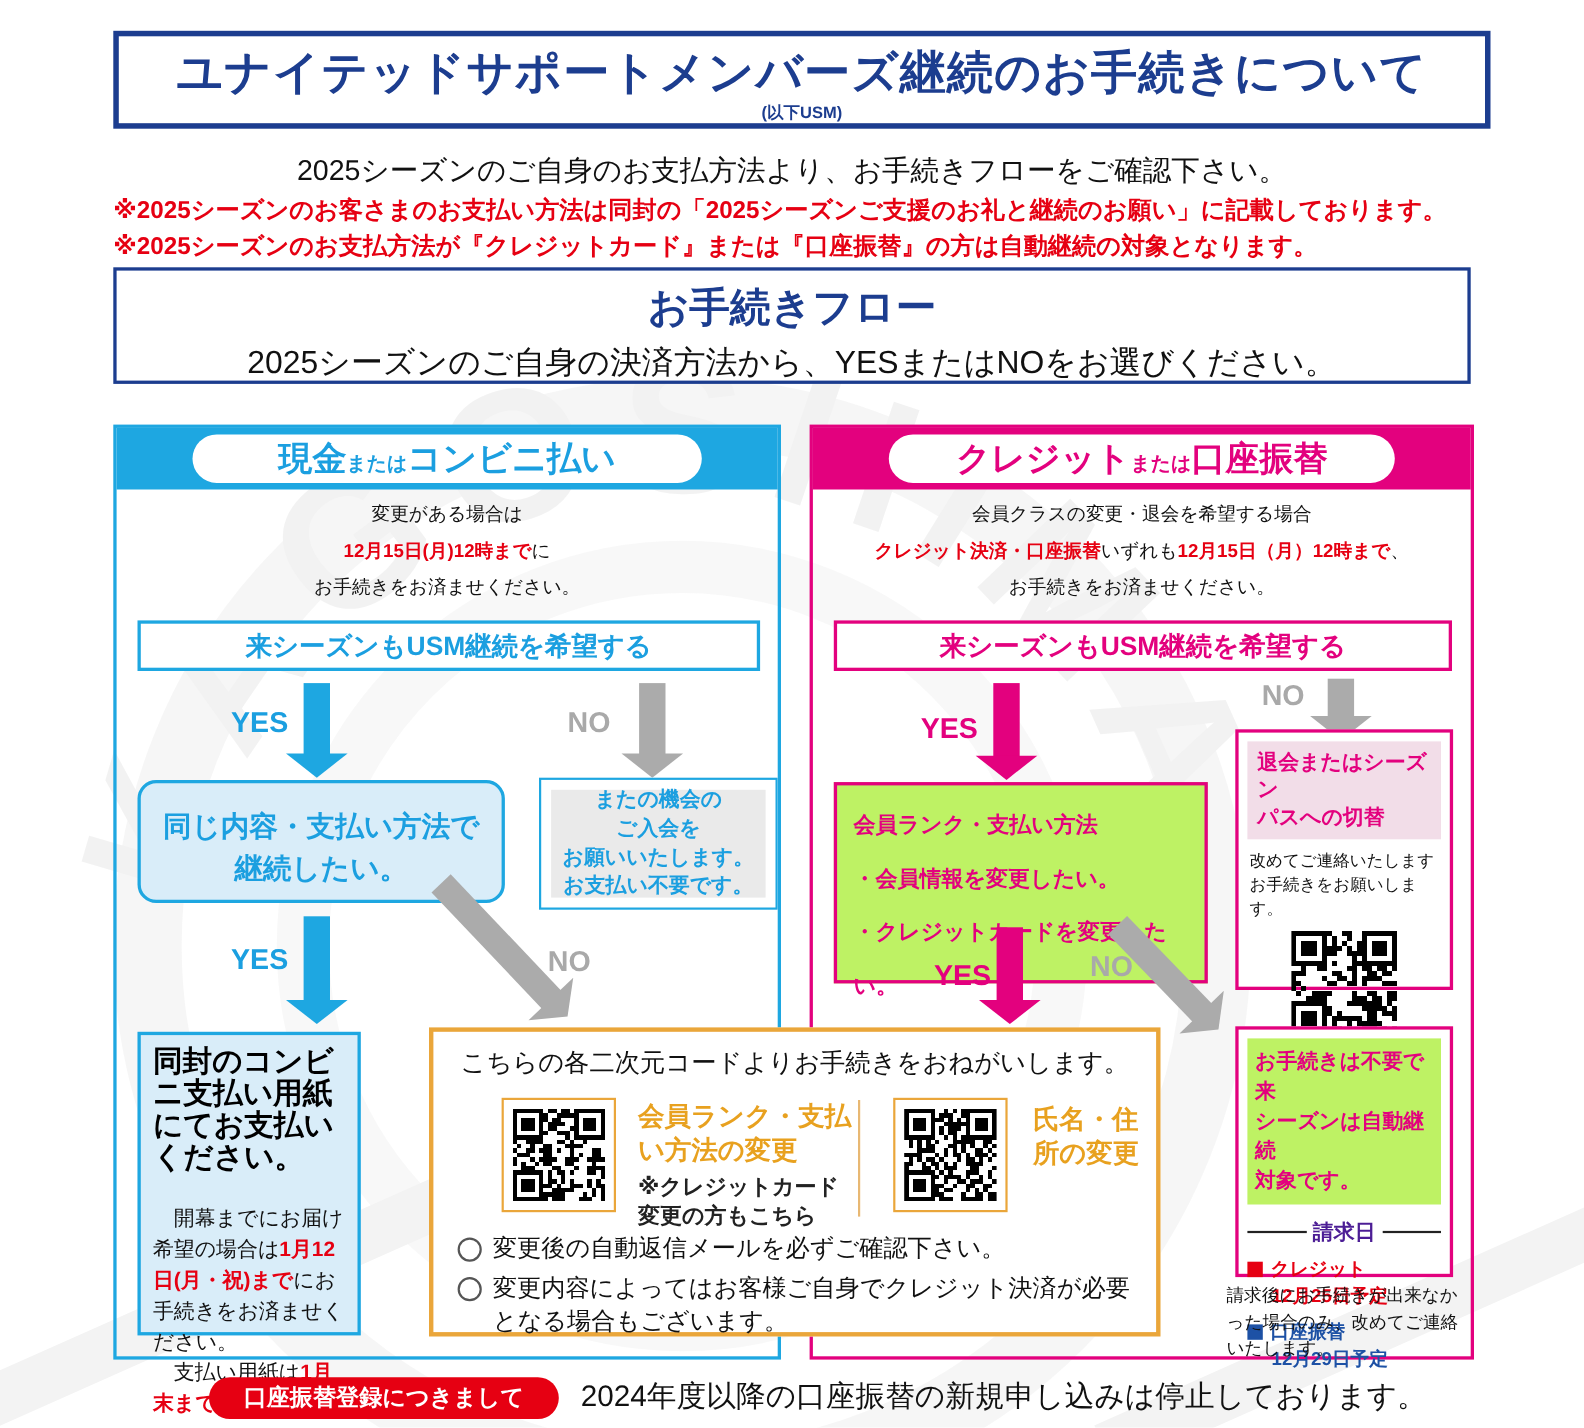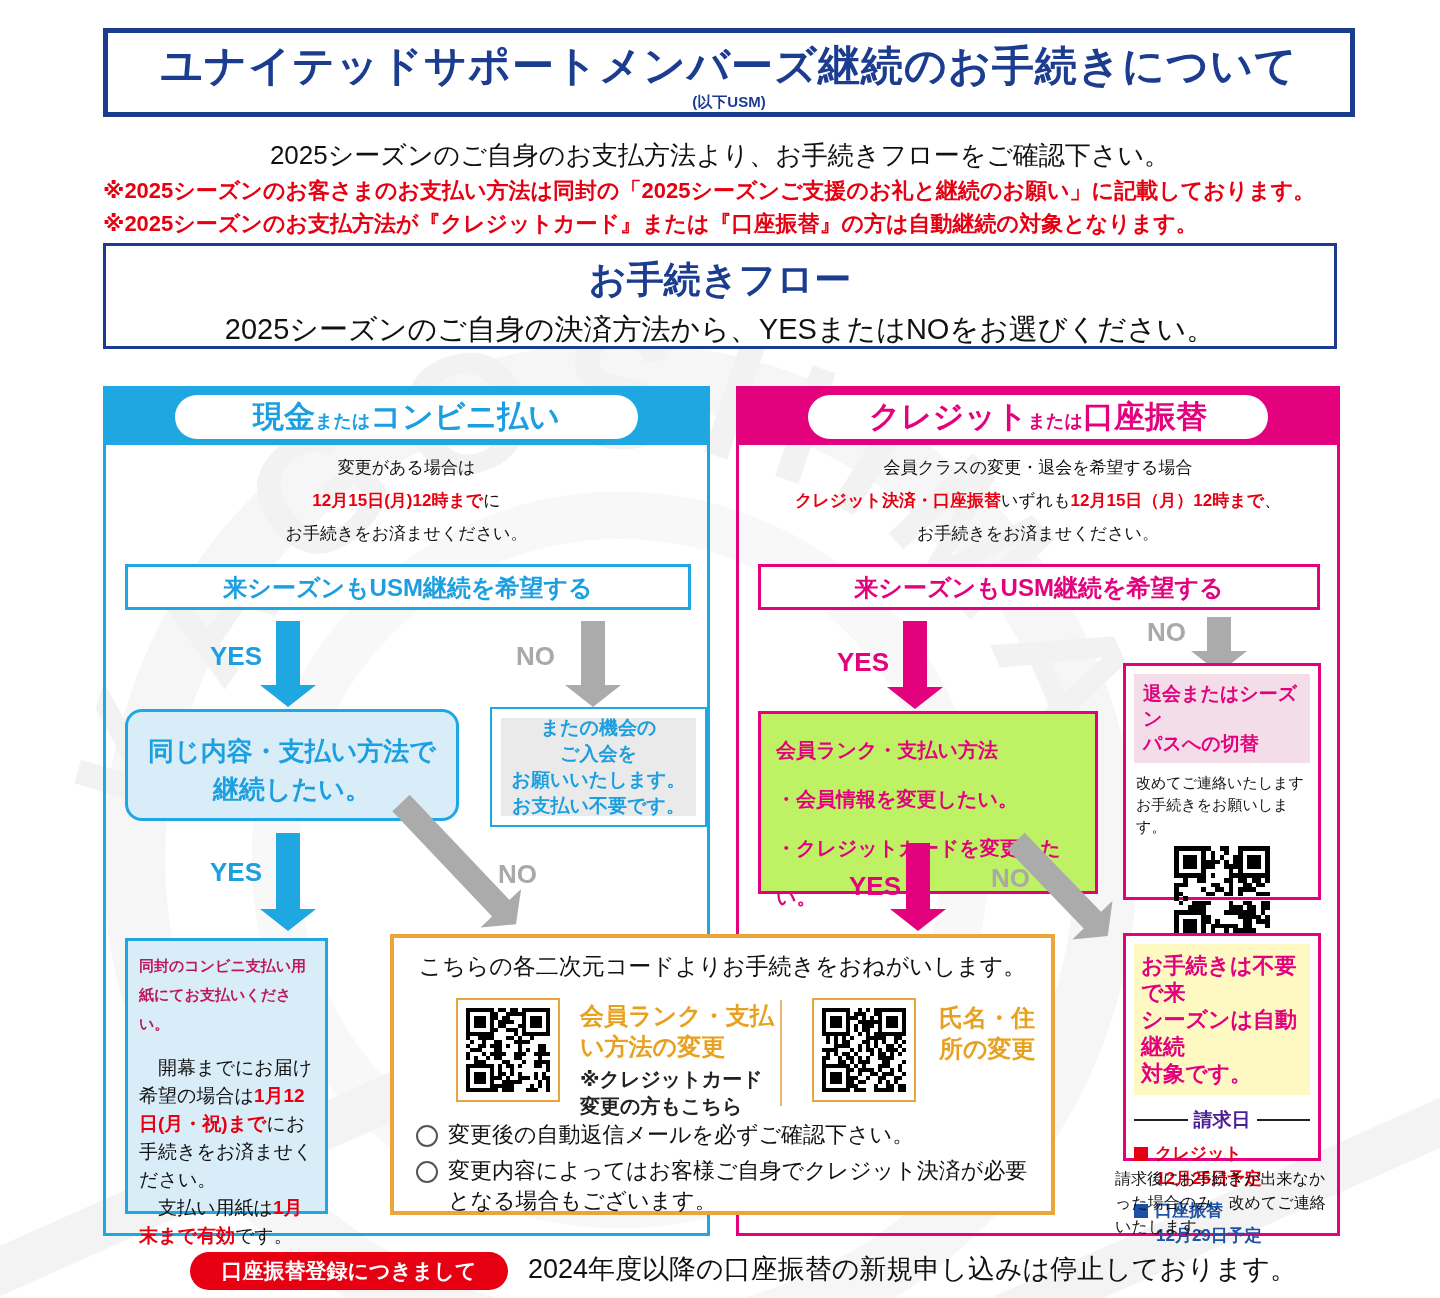--- a/index.html
+++ b/index.html
@@ -40,28 +40,28 @@
              border-left:28px solid transparent;border-right:28px solid transparent;border-top:22px solid var(--c);}
   .arr.diag{transform-origin:28px 0;}
   
   .fillbox{position:absolute;box-sizing:border-box;border:3px solid;}
   .cont-box{background:#d9edf9;border-color:#1ea7e1;color:#1b9fe0;text-align:center;
             font-weight:bold;font-size:26px;line-height:38px;padding-top:20px;border-radius:17px;}
   .decl-box{background:#fff;border:2px solid #1ea7e1;padding:9px;}
   .decl-in{background:#eaeaea;height:100%;display:flex;flex-direction:column;justify-content:center;
            text-align:center;font-size:19px;font-weight:bold;color:#1b9fe0;line-height:26px;box-sizing:border-box;}
   .pay-box{background:#d9edf9;border-color:#1ea7e1;padding:10px 11px;font-size:19px;line-height:28px;color:#111;}
-  .pay-title{color:#be185d;font-weight:bold;font-size:15px;line-height:29px;margin-bottom:16px;}
+  .pay-title{color:#000000;font-weight:bold;font-size:27px;line-height:29px;margin-bottom:28px;}
   .chg-box{background:#bef264;border-color:#e3017e;color:#e3017e;font-weight:bold;
            font-size:20px;line-height:49px;padding:12px 15px;}
   .wd-box{background:#fff;border-color:#e3017e;padding:8px;}
   .wd-head{background:#f2dde8;color:#e3017e;font-weight:bold;font-size:19px;line-height:25px;padding:7px 9px;}
   .wd-body{font-size:15px;line-height:22px;margin-top:9px;padding:0 2px;color:#111;}
   .auto-box{background:#fff;border-color:#e3017e;padding:8px;}
-  .auto-hl{background:#fef9c3;color:#e3017e;font-weight:bold;font-size:22px;line-height:27px;padding:8px 7px;}
+  .auto-hl{background:#bef264;color:#e3017e;font-weight:bold;font-size:19px;line-height:27px;padding:8px 7px;}
   .bill-div{display:flex;align-items:center;gap:6px;font-size:19px;font-weight:bold;color:#4c1d95;margin-top:12px;}
   .bill-div i{flex:1;border-top:2px solid #222;}
   .bill-item{display:flex;align-items:center;gap:7px;font-size:17px;font-weight:bold;margin-top:9px;}
   .bill-date{font-size:17px;font-weight:bold;margin:2px 0 0 22px;}
   .sq{width:14px;height:14px;display:inline-block;flex:none;}
   .bill-note{position:absolute;font-size:16px;line-height:24px;color:#111;}
   
   .qr-box{left:390px;top:934px;width:665px;height:281px;border:4px solid #eaa63a;background:#fff;
           box-sizing:border-box;z-index:3;}
   .qr-title{text-align:center;font-size:23px;color:#111;margin-top:13px;}

